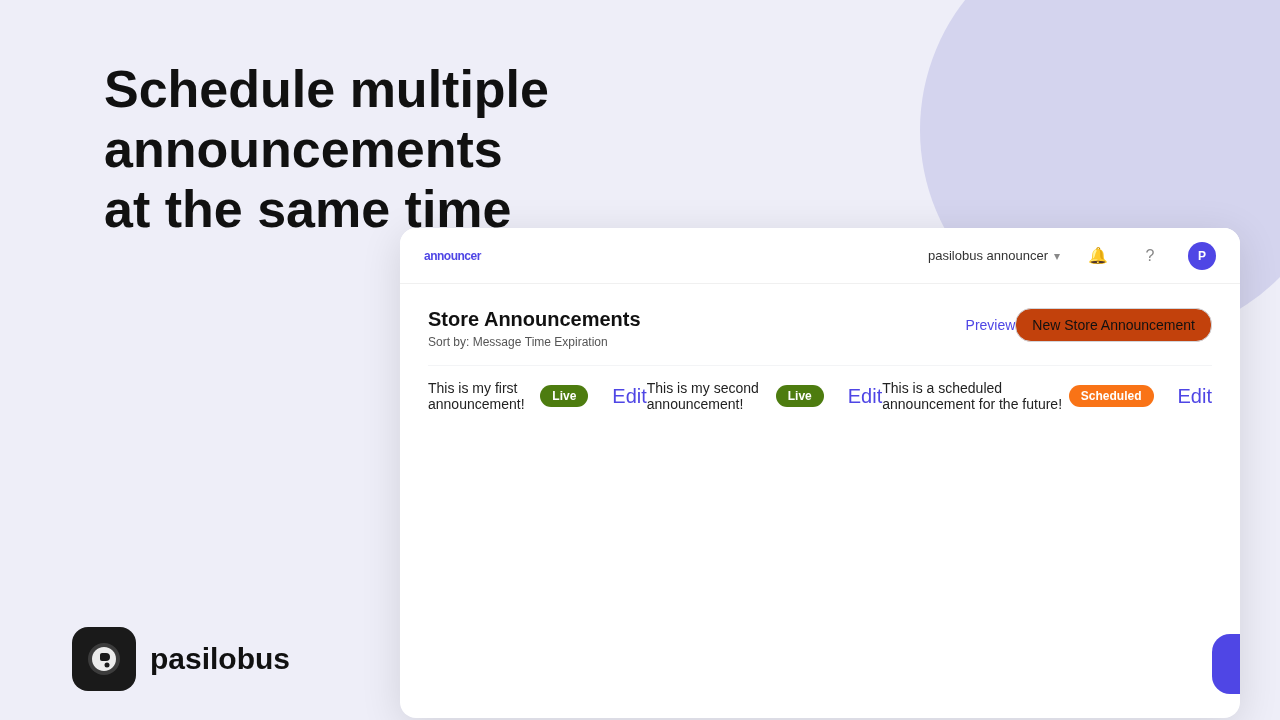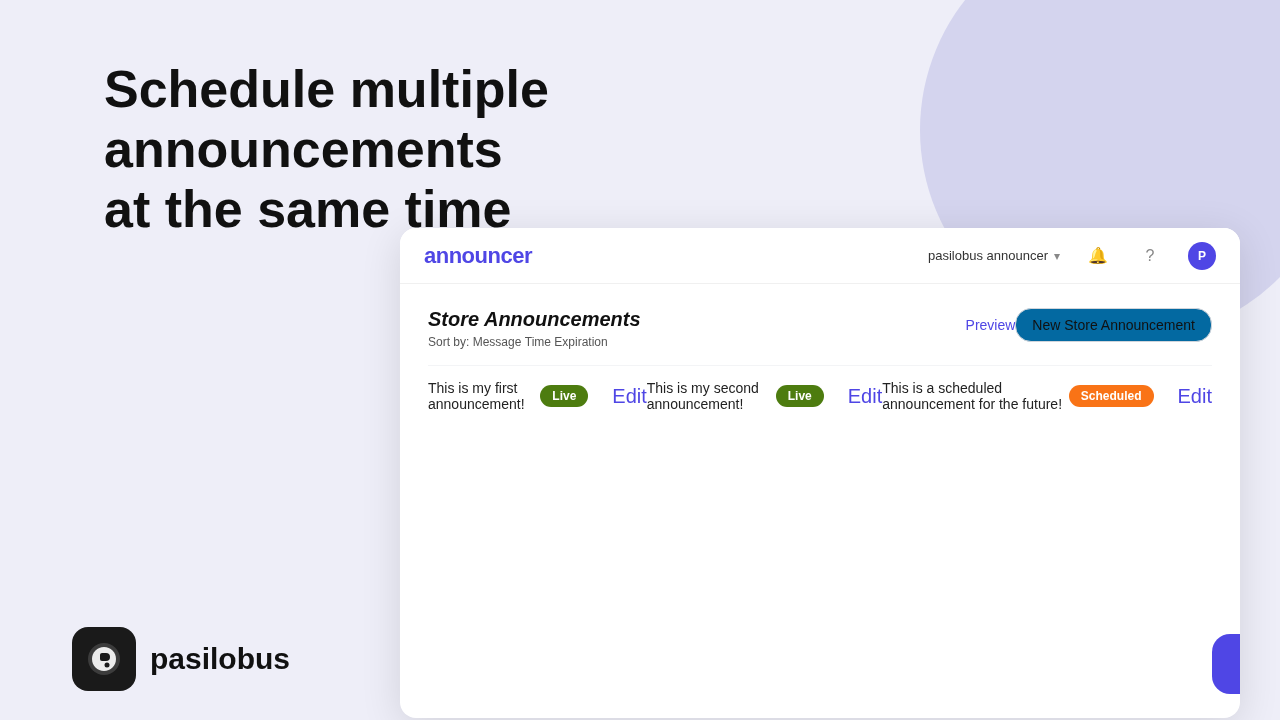--- a/index.html
+++ b/index.html
@@ -92,21 +92,21 @@
     .nav-bar {
       display: flex;
       align-items: center;
       padding: 0 24px;
       height: 56px;
       border-bottom: 1px solid #f0f0f0;
       background: #fff;
     }
 
     .nav-logo {
-      font-size: 22px;
+      font-size: 12px;
       font-weight: 700;
       color: #4f46e5;
       letter-spacing: -0.5px;
       display: flex;
       align-items: flex-end;
       gap: 6px;
     }
 
     .nav-links {
       display: flex;
@@ -183,21 +183,20 @@
       align-items: flex-start;
       justify-content: space-between;
       margin-bottom: 16px;
     }
 
     .content-title-block h2 {
       font-size: 20px;
       font-weight: 700;
       color: #111;
       margin-bottom: 4px;
-      font-style: italic;
     }
 
     .sort-bar {
       font-size: 12px;
       color: #888;
     }
 
     .sort-bar span {
       font-weight: 500;
       color: #555;
@@ -213,21 +212,21 @@
     .preview-btn {
       font-size: 14px;
       font-weight: 500;
       color: #4f46e5;
       cursor: pointer;
       background: none;
       border: none;
     }
 
     .new-announcement-btn {
-      background: #0369a1;
+      background: #c2410c;
       border: 1px solid #d1d5db;
       border-radius: 16px;
       padding: 8px 16px;
       font-size: 14px;
       font-weight: 500;
       color: #111;
       cursor: pointer;
     }
 
     

